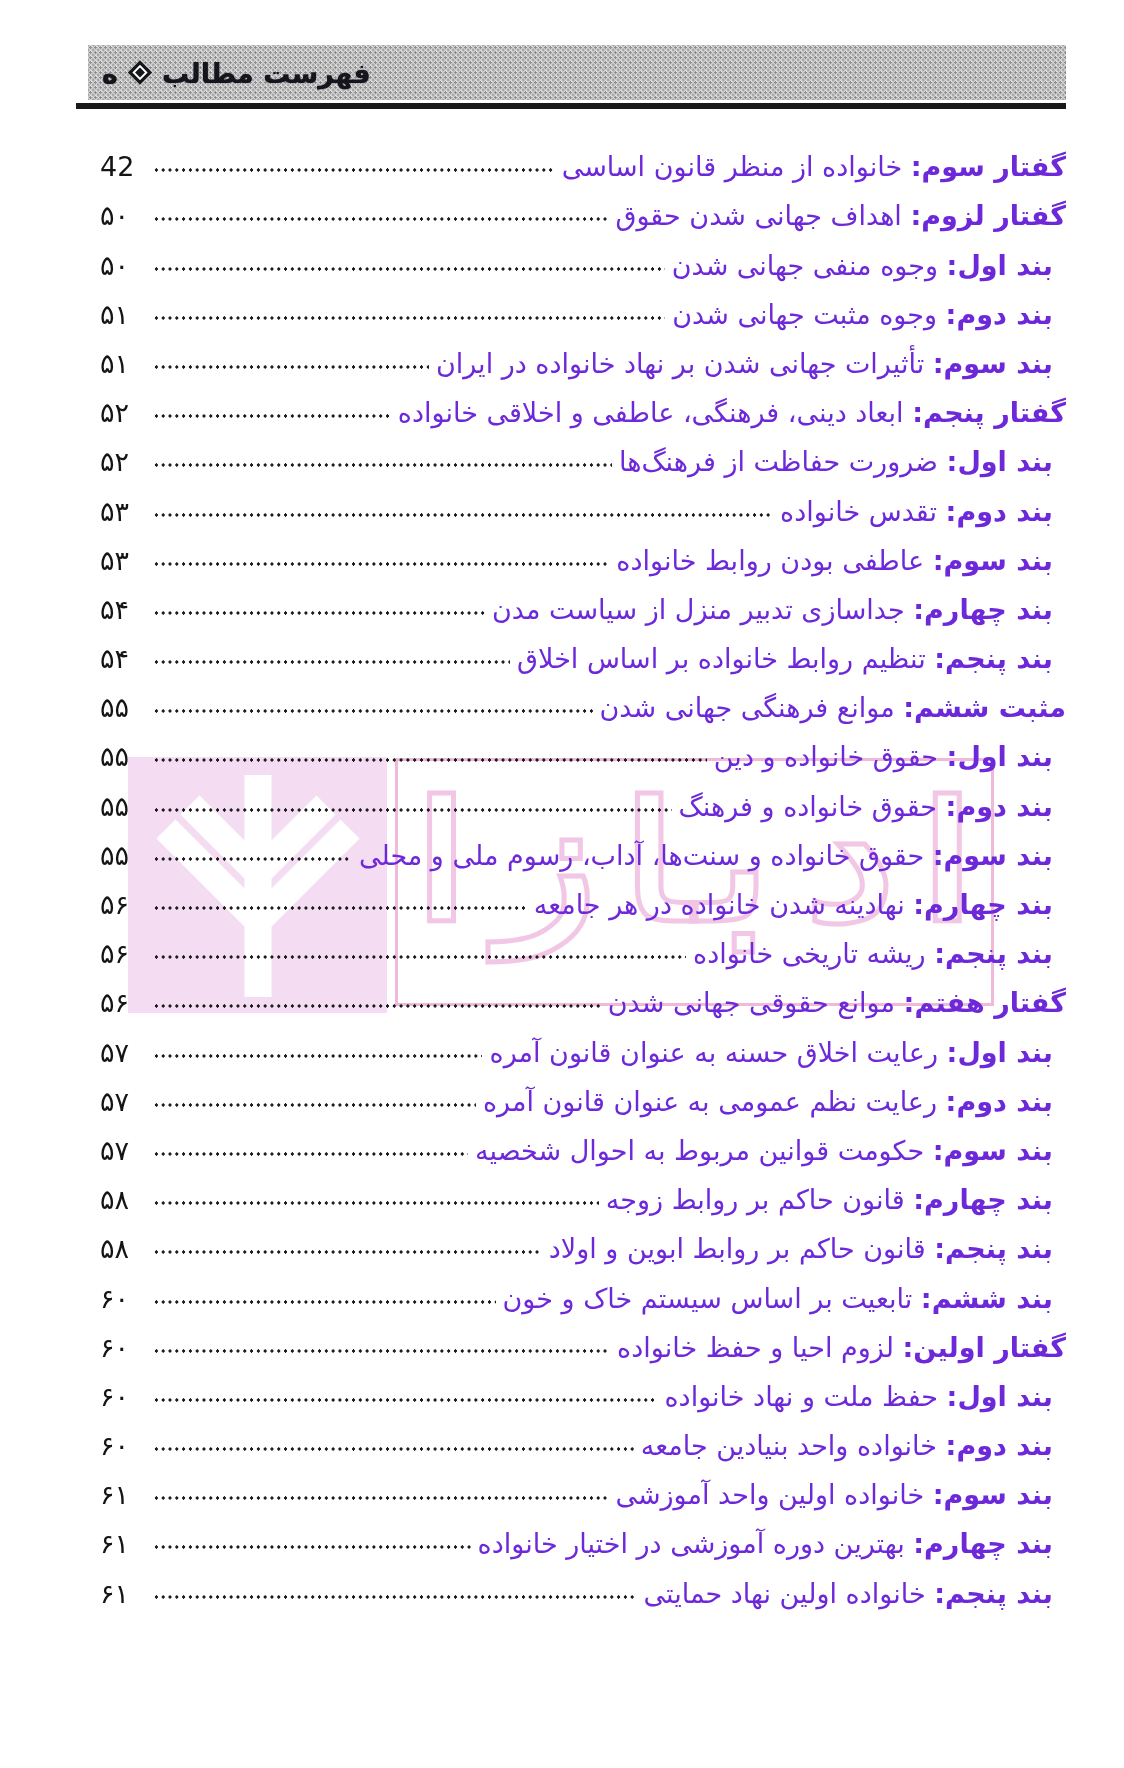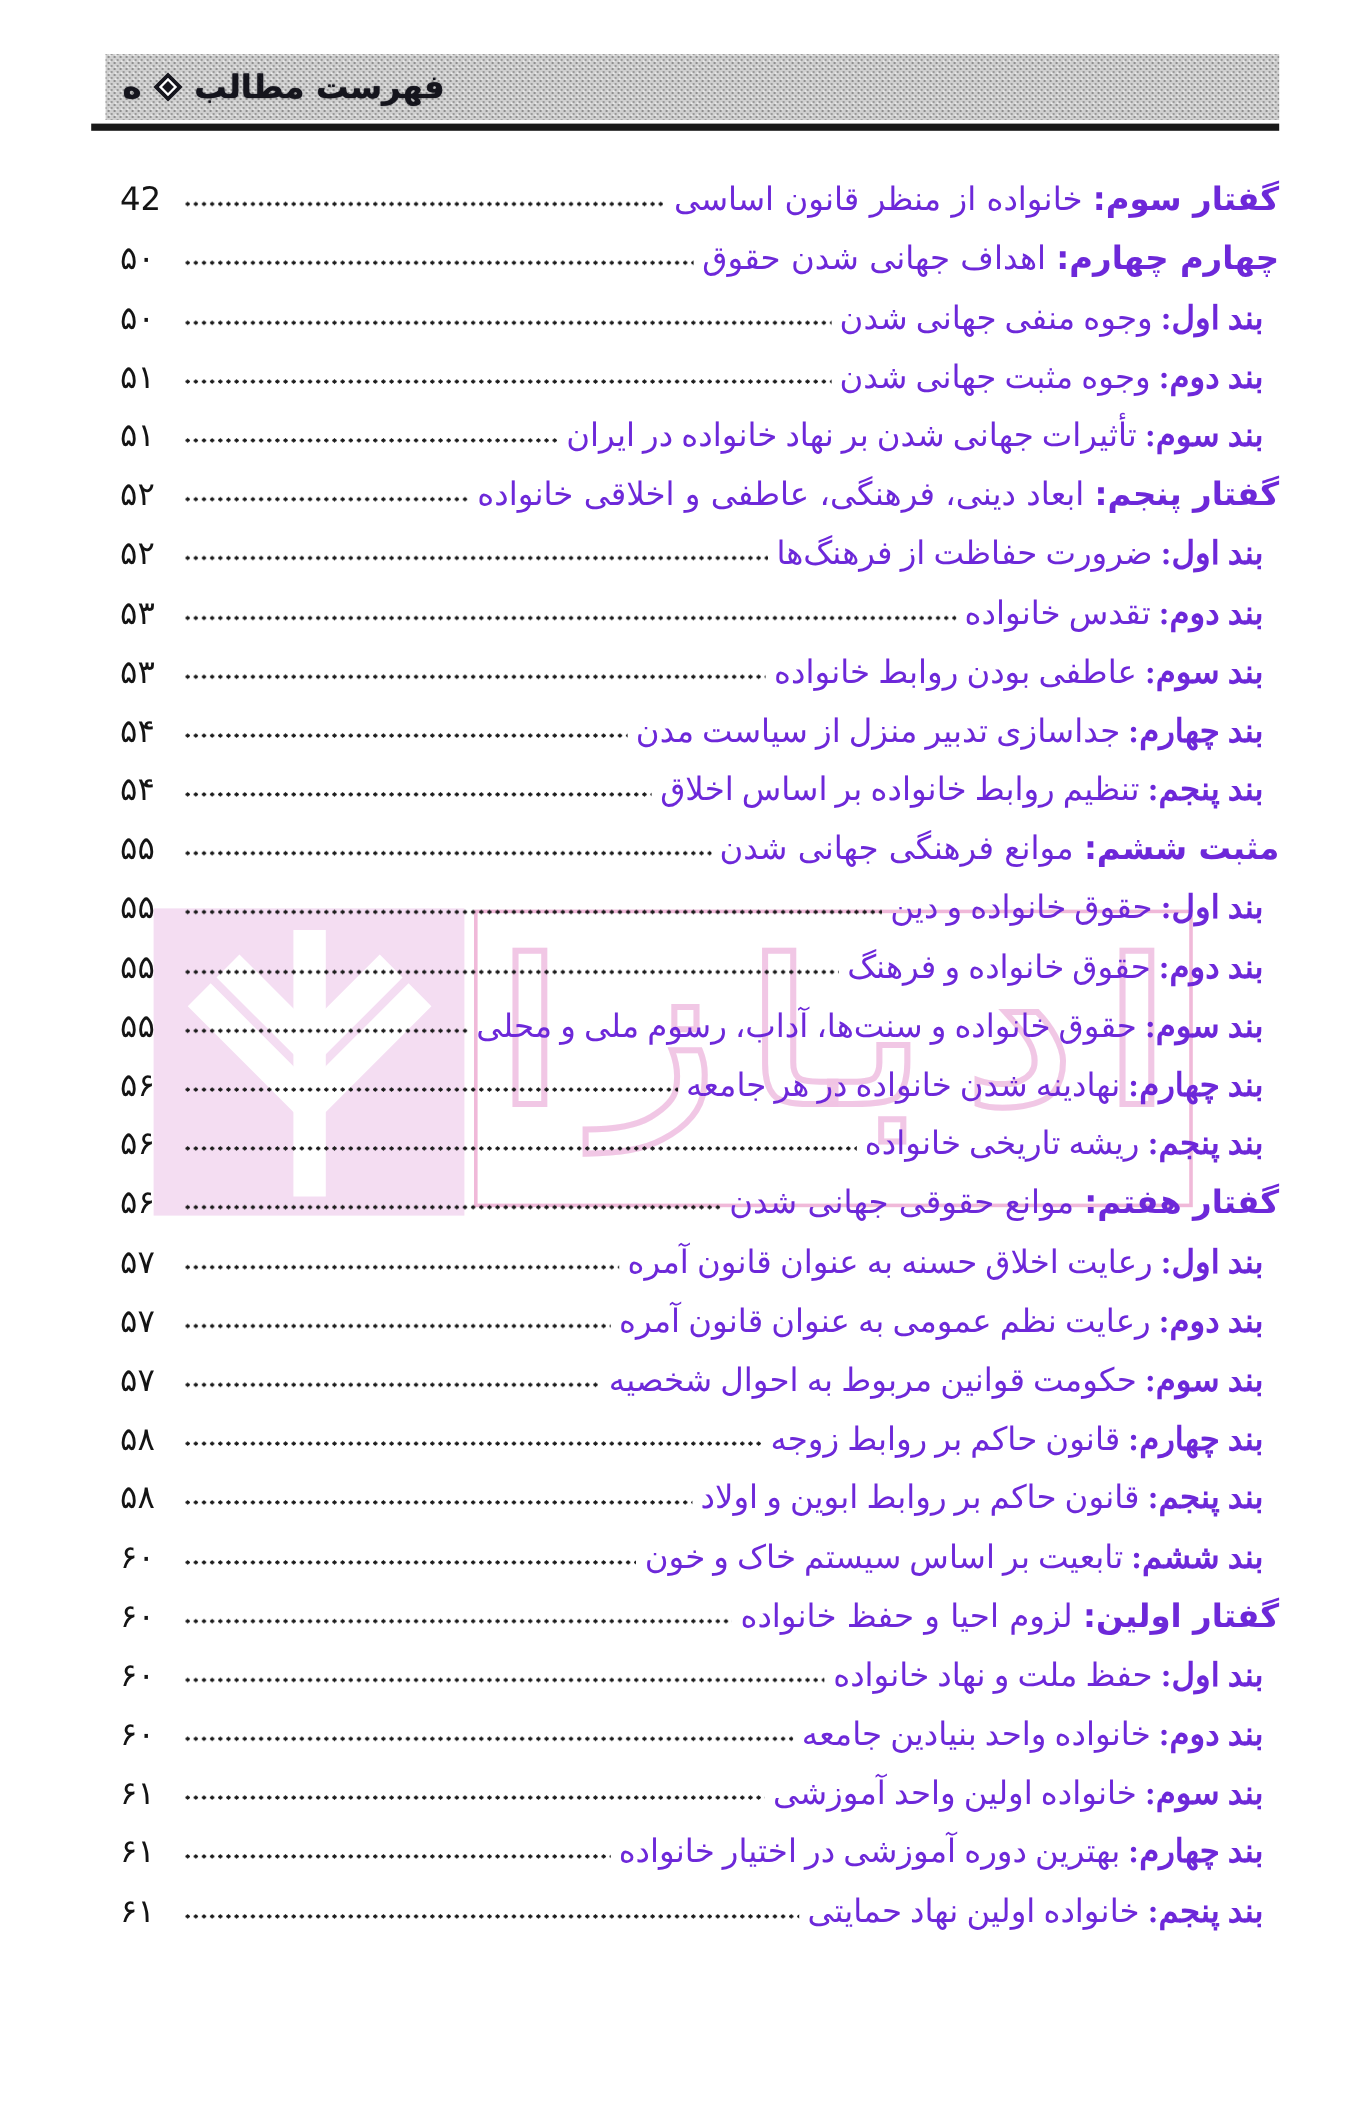--- a/index.html
+++ b/index.html
@@ -40,21 +40,21 @@
   .wm-text{
     direction:rtl;font-weight:bold;font-size:168px;line-height:1;
     letter-spacing:-2px;color:transparent;
     -webkit-text-stroke:5px rgba(240,196,228,0.95);
     transform:translateY(-6px);white-space:nowrap;
   }
   
   .toc{position:absolute;left:100px;right:58px;top:133px;z-index:2;}
   .row{display:flex;align-items:flex-end;height:49.2px;direction:rtl;}
   .title{font-size:27px;white-space:nowrap;color:#6d28d9;flex:0 0 auto;}
-  .row.sub .title{margin-right:13px;font-family:Liberation Serif, serif;}
+  .row.sub .title{margin-right:13px;}
   .lbl{font-weight:bold;}
   .leader{
     flex:1 1 auto;height:4px;margin:0 7px 10px 7px;align-self:flex-end;
     background-image:radial-gradient(circle,#1c1c1c 1.55px,transparent 1.8px);
     background-size:6.8px 4px;background-position:left bottom;background-repeat:repeat-x;
   }
   .num{font-size:27px;color:#141414;flex:0 0 auto;min-width:46px;text-align:left;direction:ltr;}
 </style>
 </head>
 <body>
@@ -90,21 +90,21 @@
     </div>
   </div>
 
   <div class="toc" id="toc">
       <div class="row">
         <span class="title"><span class="lbl">گفتار سوم:</span> خانواده از منظر قانون اساسی</span>
         <span class="leader"></span>
         <span class="num">42</span>
       </div>
       <div class="row">
-        <span class="title"><span class="lbl">چهارم چهارم:</span> اهداف جهانی شدن حقوق</span>
+        <span class="title"><span class="lbl">گفتار لزوم:</span> اهداف جهانی شدن حقوق</span>
         <span class="leader"></span>
         <span class="num">۵۰</span>
       </div>
       <div class="row sub">
         <span class="title"><span class="lbl">بند اول:</span> وجوه منفی جهانی شدن</span>
         <span class="leader"></span>
         <span class="num">۵۰</span>
       </div>
       <div class="row sub">
         <span class="title"><span class="lbl">بند دوم:</span> وجوه مثبت جهانی شدن</span>

